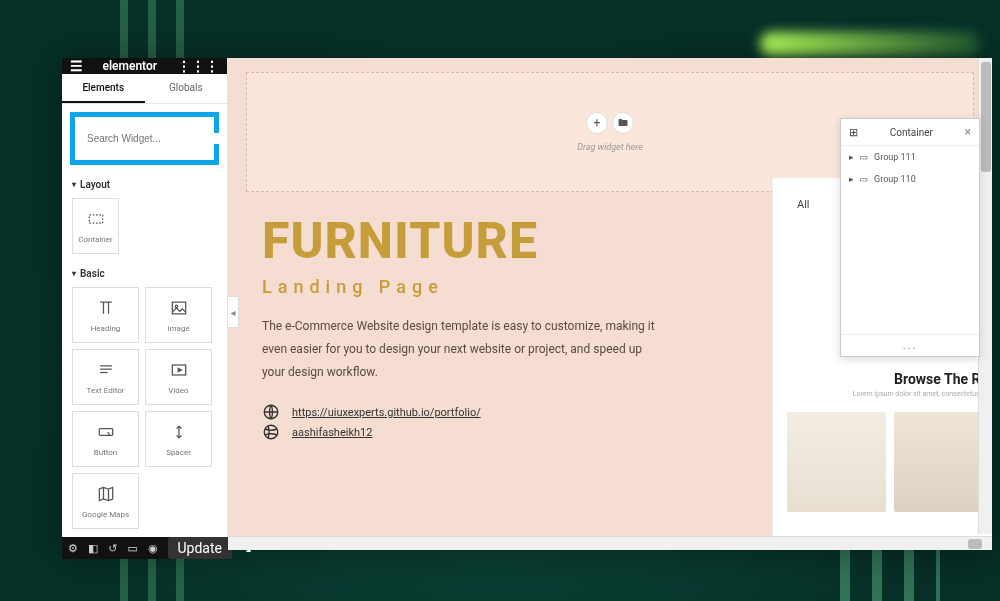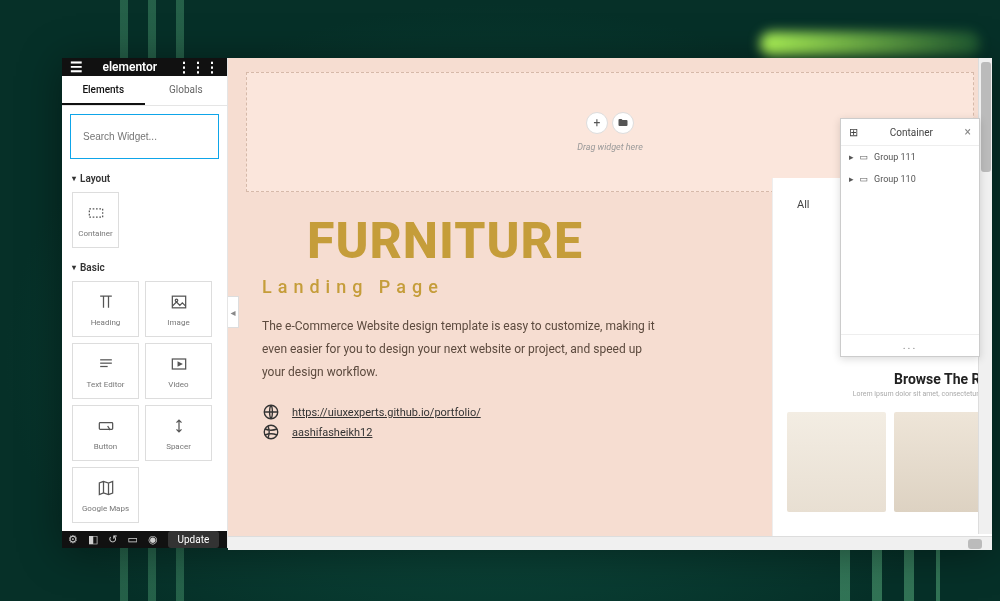--- a/index.html
+++ b/index.html
@@ -9,42 +9,42 @@
 .bg-bars-left { position: absolute; top: 0; left: 120px; width: 80px; height: 601px; background: repeating-linear-gradient(90deg, rgba(130,240,170,0.25) 0 8px, transparent 8px 28px); }
 .bg-bars-right { position: absolute; top: 500px; right: 60px; width: 100px; height: 120px; background: repeating-linear-gradient(90deg, rgba(130,240,170,0.35) 0 10px, transparent 10px 32px); }
 .app { position: absolute; top: 58px; left: 62px; width: 930px; height: 490px; background: #fff; display: flex; box-shadow: 0 4px 40px rgba(0,0,0,0.4); }
 .sidebar { width: 166px; background: #fff; display: flex; flex-direction: column; border-right: 1px solid #e5e5e5; }
 .sb-header { background: #111; color: #fff; height: 26px; display: flex; align-items: center; justify-content: space-between; padding: 0 8px; font-size: 12px; font-weight: 600; }
 .hamb, .dots { cursor: pointer; font-size: 14px; }
 .tabs { display: flex; border-bottom: 1px solid #e5e5e5; }
 .tab { flex: 1; text-align: center; font-size: 10px; padding: 8px 0; color: #666; cursor: pointer; }
 .tab.active { color: #111; border-bottom: 2px solid #111; font-weight: 500; }
 .search-wrap { padding: 8px; }
-.search { display: flex; align-items: flex-end; border: 1px solid #0ea5e9; padding: 16px 6px; font-size: 10px; color: #999; }
+.search { display: flex; align-items: flex-end; border: 5px solid #0ea5e9; padding: 16px 6px; font-size: 10px; color: #999; }
 .search svg { width: 10px; height: 10px; margin-right: 6px; }
 .search input { border: none; outline: none; flex: 1; font-size: 10px; }
 .section-title { font-size: 10px; font-weight: 600; padding: 6px 10px 4px; color: #333; display: flex; align-items: center; gap: 4px; }
 .caret { font-size: 8px; }
 .widgets { display: flex; flex-wrap: wrap; gap: 6px; padding: 4px 10px 8px; }
 .widget { border: 1px solid #ddd; background: #fff; display: flex; flex-direction: column; align-items: center; justify-content: center; padding: 8px 0; cursor: grab; color: #555; width: 67px; height: 56px; }
 .widget.wide { width: 47px; }
 .widget svg { width: 20px; height: 20px; color: #555; }
 .widget .wl { font-size: 8px; margin-top: 6px; color: #777; }
 .sb-footer { margin-top: auto; background: #111; color: #fff; display: flex; align-items: center; height: 24px; padding: 0 6px; gap: 10px; font-size: 11px; }
 .sb-footer .ico { cursor: pointer; opacity: 0.8; }
-.sb-footer .update { margin-left: auto; background: #333; padding: 3px 10px; border-radius: 3px; font-size: 10px; cursor: pointer; margin-right: 4px; }
+.sb-footer .update { margin-left: auto; background: #333; padding: 3px 10px; border-radius: 3px; font-size: 14px; cursor: pointer; margin-right: 4px; }
 .sb-footer .chev { cursor: pointer; font-size: 10px; }
 .canvas { flex: 1; background: #f6ddd1; position: relative; overflow: hidden; }
 .collapse-handle { position: absolute; left: -1px; top: 238px; width: 12px; height: 32px; background: #fff; border: 1px solid #ddd; display: flex; align-items: center; justify-content: center; font-size: 10px; color: #888; cursor: pointer; z-index: 5; }
 .dropzone { margin: 14px 18px; height: 120px; border: 1px dashed #d6b9a9; background: rgba(255,240,232,0.5); display: flex; flex-direction: column; align-items: center; justify-content: center; gap: 8px; }
 .dz-icons { display: flex; gap: 4px; }
 .dz-btn { width: 22px; height: 22px; border-radius: 50%; background: #fff; border: 1px solid #ddd; display: flex; align-items: center; justify-content: center; font-size: 12px; color: #555; cursor: pointer; }
 .dz-text { font-size: 9px; color: #999; font-style: italic; }
 .hero { padding: 10px 18px 0 34px; max-width: 450px; }
-.hero h1 { color: #c59d3a; font-size: 50px; font-weight: 800; letter-spacing: 1px; line-height: 1; margin-left: 45px; }
+.hero h1 { color: #c59d3a; font-size: 50px; font-weight: 800; letter-spacing: 1px; line-height: 1; }
 .hero .sub { color: #c59d3a; font-size: 18px; letter-spacing: 6px; margin-top: 10px; font-weight: 500; }
 .hero p { color: #5c4a3e; font-size: 12px; line-height: 1.9; margin-top: 18px; }
 .links { margin-top: 20px; display: flex; flex-direction: column; gap: 2px; }
 .lnk { display: flex; align-items: center; gap: 12px; }
 .lnk svg { width: 18px; height: 18px; color: #333; }
 .lnk a { font-size: 11px; color: #333; text-decoration: underline; }
 .right-preview { position: absolute; top: 120px; right: -10px; width: 230px; bottom: 0; background: #fff; border-left: 1px solid #eee; padding: 20px 0 0 14px; }
 .rp-nav { font-size: 11px; color: #444; margin-bottom: 40px; padding-left: 10px; }
 .rp-head { text-align: right; padding-right: 14px; }
 .rp-head .t { font-size: 14px; font-weight: 700; color: #222; }

